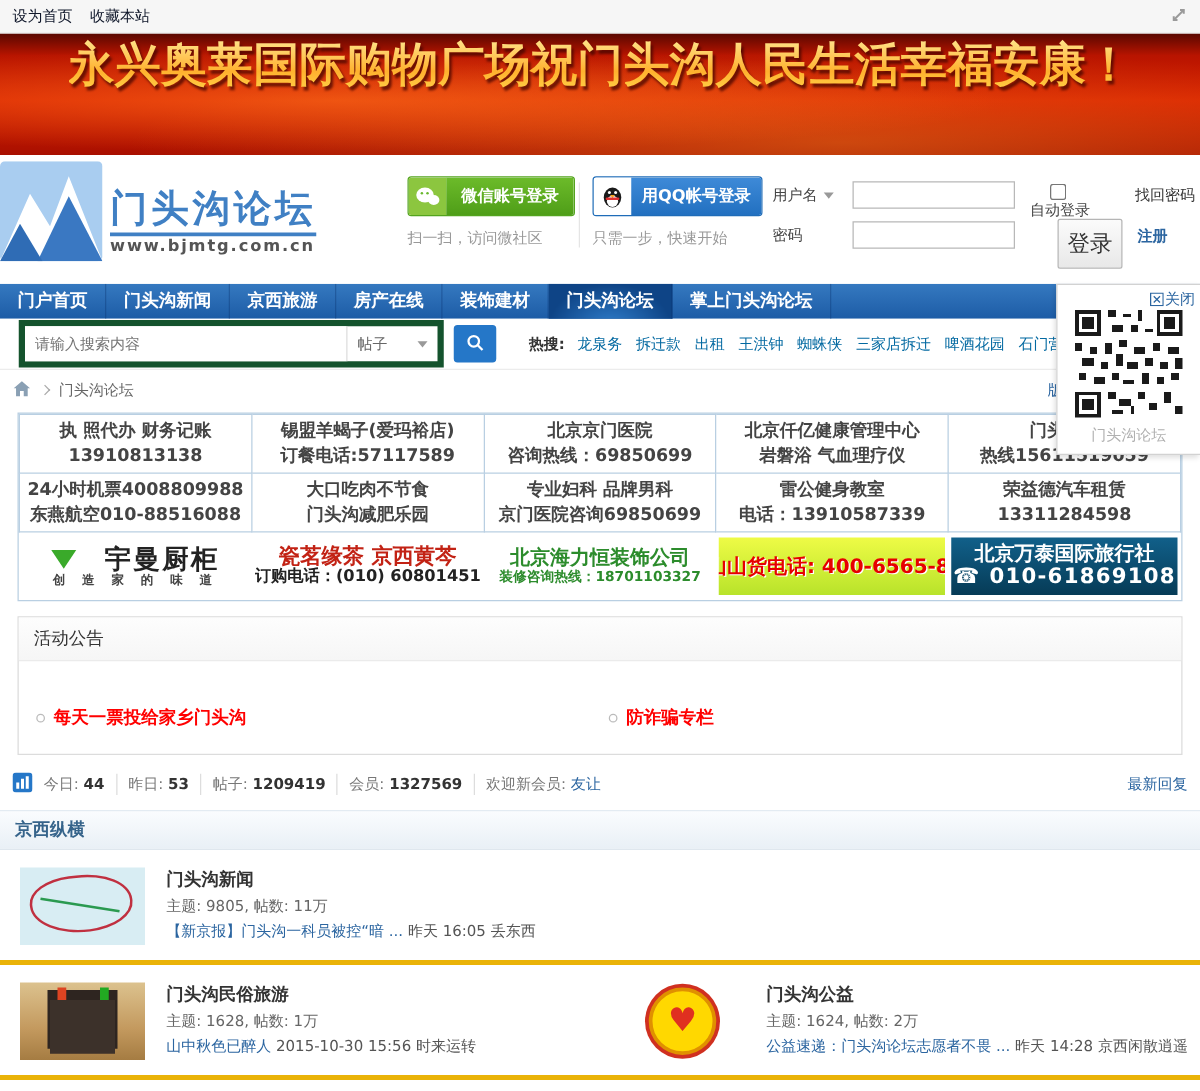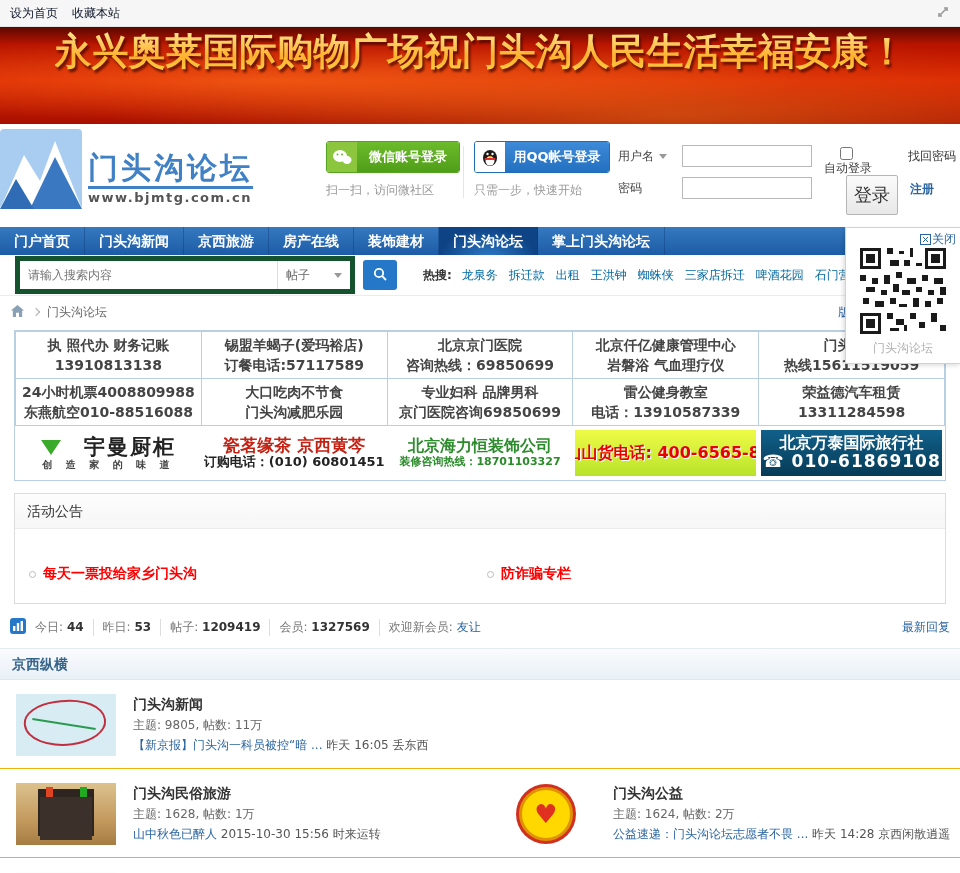--- a/index.html
+++ b/index.html
@@ -125,21 +125,21 @@
   .statsrow a{color:#2b65a0;}
   .latest{margin-left:auto;color:#2b65a0;}
 
   
   .section-head{margin-top:8px;height:30px;line-height:30px;padding:0 12px;
       background:linear-gradient(180deg,#fafcfe 0%,#e9f0f6 100%);
       border-top:1px solid #e3ebf2;border-bottom:1px solid #dfe7ee;
       font-size:14px;font-weight:bold;color:#36648b;}
   .forums{background:#fff;}
   .frow{display:flex;padding:14px 0 12px;}
-  .frow + .frow{border-top:1px solid #eab308;}
+  .frow + .frow{border-top:4px solid #eab308;}
   .fcell{width:50%;display:flex;box-sizing:border-box;padding:0 10px 0 16px;}
   .fimg{width:100px;height:62px;flex:none;position:relative;overflow:hidden;cursor:pointer;}
   .finfo{margin-left:17px;font-size:12px;line-height:20px;overflow:hidden;white-space:nowrap;}
   .ftitle a{font-size:14px;font-weight:bold;color:#333;}
   .badge{color:#eb6100;font-size:13px;margin-left:4px;}
   .fstats{color:#666;}
   .flink{color:#2b65a0;}
   .fmeta{color:#555;}
 
   .img-hall{background:

